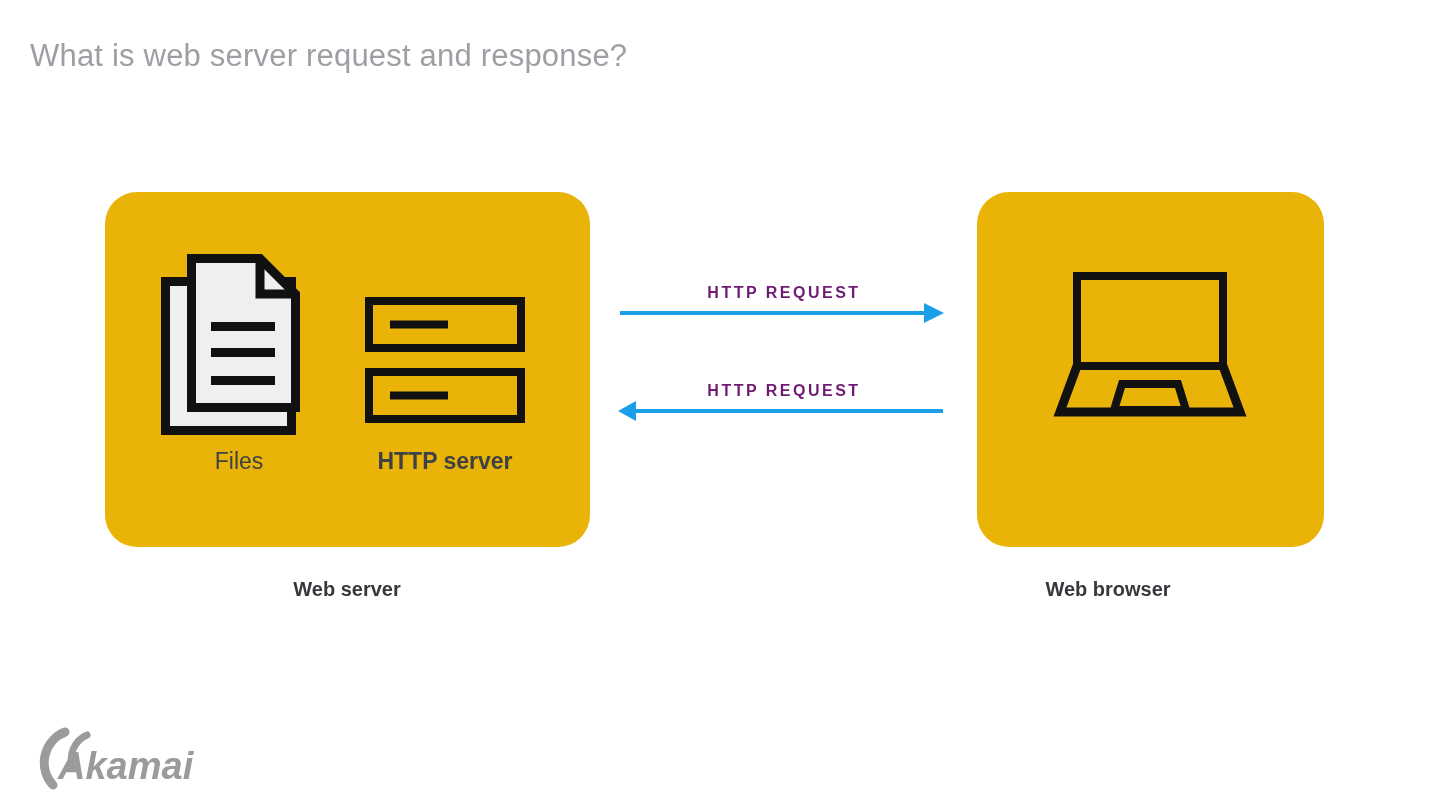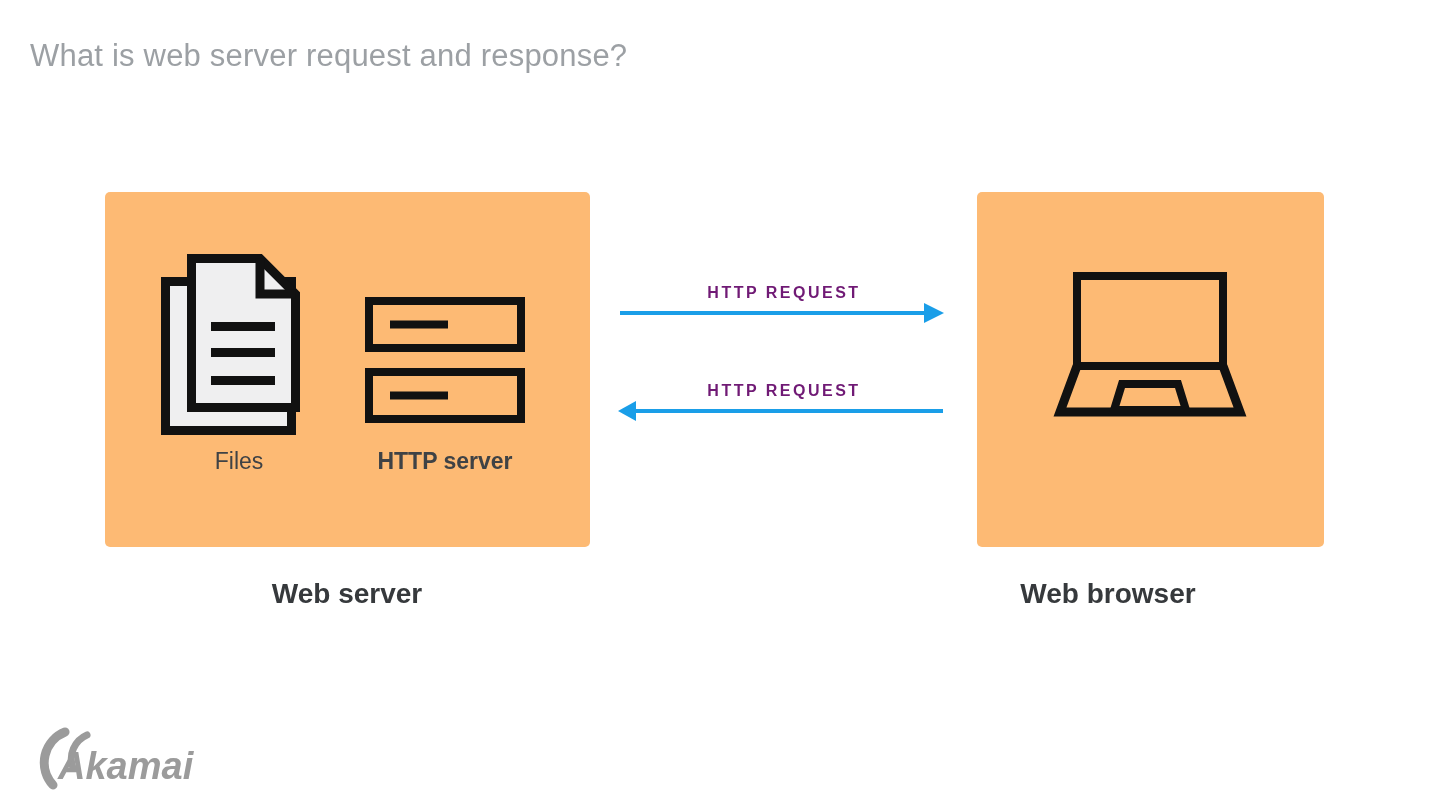--- a/index.html
+++ b/index.html
@@ -18,22 +18,22 @@
     font-size: 31px;
     font-weight: 500;
     color: #9ca0a4;
     letter-spacing: 0.2px;
   }
 
   .panel {
     position: absolute;
     top: 192px;
     height: 355px;
-    background: #fdba74;
-    border-radius: 5px;
+    background: #eab308;
+    border-radius: 32px;
   }
   .panel-server { left: 105px; width: 485px; }
   .panel-browser { left: 977px; width: 347px; }
 
   .icon-svg { position: absolute; display: block; }
   .files-icon-svg  { left: 56px;  top: 62px;  width: 156px; height: 182px; }
   .server-icon-svg { left: 260px; top: 105px; width: 160px; height: 126px; }
   .laptop-icon-svg { left: 73px;  top: 80px;  width: 200px; height: 152px; }
 
   .icon-label {
@@ -44,21 +44,21 @@
     color: #3f4245;
     white-space: nowrap;
   }
   .files-label  { left: 134px; }
   .server-label { left: 340px; font-weight: bold; }
 
   .panel-caption {
     position: absolute;
     top: 578px;
     transform: translateX(-50%);
-    font-size: 28px;
+    font-size: 20px;
     font-weight: 600;
     color: #36393c;
     white-space: nowrap;
   }
   .caption-server  { left: 347px; }
   .caption-browser { left: 1108px; }
 
   .arrows-svg {
     position: absolute;
     left: 608px; top: 280px;

